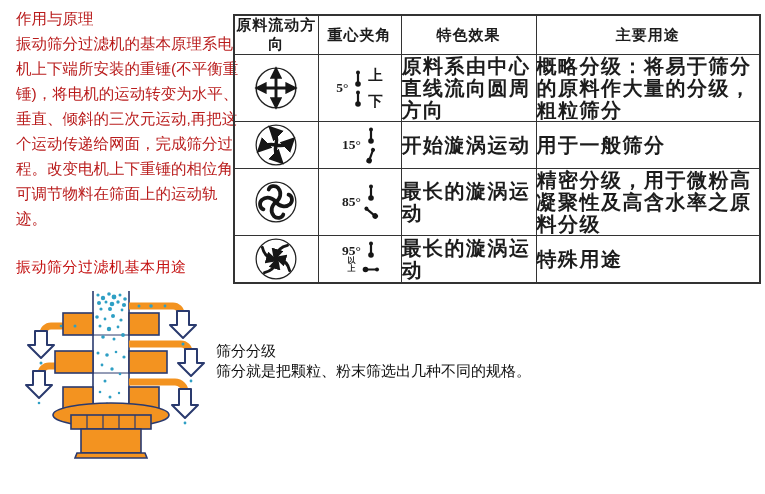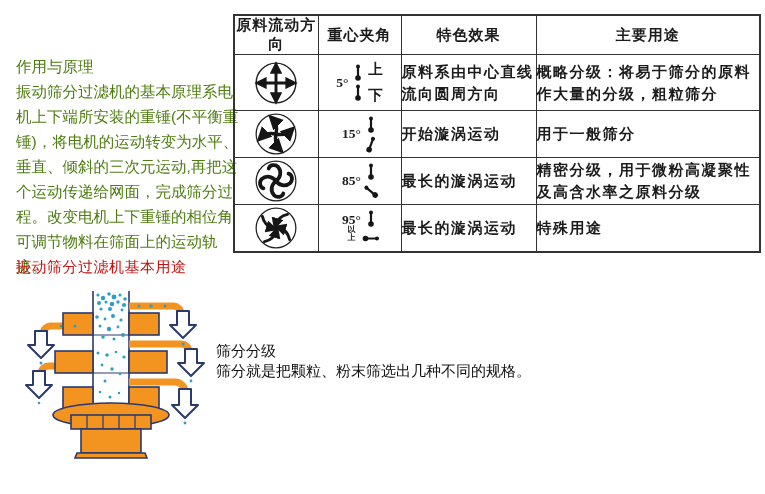--- a/index.html
+++ b/index.html
@@ -4,38 +4,38 @@
 <style>
   * { box-sizing: border-box; }
   html,body { margin:0; padding:0; background:#fff; }
   .page {
     position:relative; width:765px; height:494px; background:#fff;
     font-family:"Liberation Sans", sans-serif; color:#000; overflow:hidden;
   }
 
   
   .intro { position:absolute; left:16px; top:6px; width:231px;
-           font-size:15.5px; line-height:25px; color:#4d7c0f;margin-top:48px; }
+           font-size:15.5px; line-height:25px; color:#b91c1c; }
   .intro-title { height:25px; }
 
   
   .spec-table {
     position:absolute; left:233px; top:14px; width:526px;
     border-collapse:collapse; table-layout:fixed;
     font-family:"Liberation Serif", serif; font-weight:bold; color:#1c1c1c;
     border:2px solid #333;
   }
   .spec-table th, .spec-table td { border:1px solid #333; padding:0; }
   .spec-table th { font-size:15px; letter-spacing:1px; height:26px; font-weight:bold; }
   .spec-table tbody tr:nth-child(1){ height:56px; }
   .spec-table tbody tr:nth-child(2){ height:44px; }
   .spec-table tbody tr:nth-child(3){ height:45px; }
   .spec-table tbody tr:nth-child(4){ height:46px; }
   .c-icon { text-align:center; vertical-align:middle; }
-  .c-eff, .c-use { font-size:15px; line-height:22px; letter-spacing:1.5px;
+  .c-eff, .c-use { font-size:20px; line-height:22px; letter-spacing:1.5px;
                    padding:2px 4px 2px 8px; vertical-align:middle; }
   .angcell { display:flex; align-items:center; justify-content:center; gap:4px; }
   .deg { font-size:13.5px; font-weight:bold; }
   .degwrap { display:flex; flex-direction:column; align-items:center; line-height:12px; }
   .ang-suffix { font-size:8px; line-height:8px; width:10px; word-break:break-all; text-align:center; }
   .dumbcol { display:flex; flex-direction:column; align-items:center; gap:1px; }
   .rot20  { transform:rotate(20deg); }
   .rotn50 { transform:rotate(-50deg); }
   .rot90  { transform:rotate(90deg); }
   .updown { display:flex; flex-direction:column; gap:7px; font-size:14.5px; }

